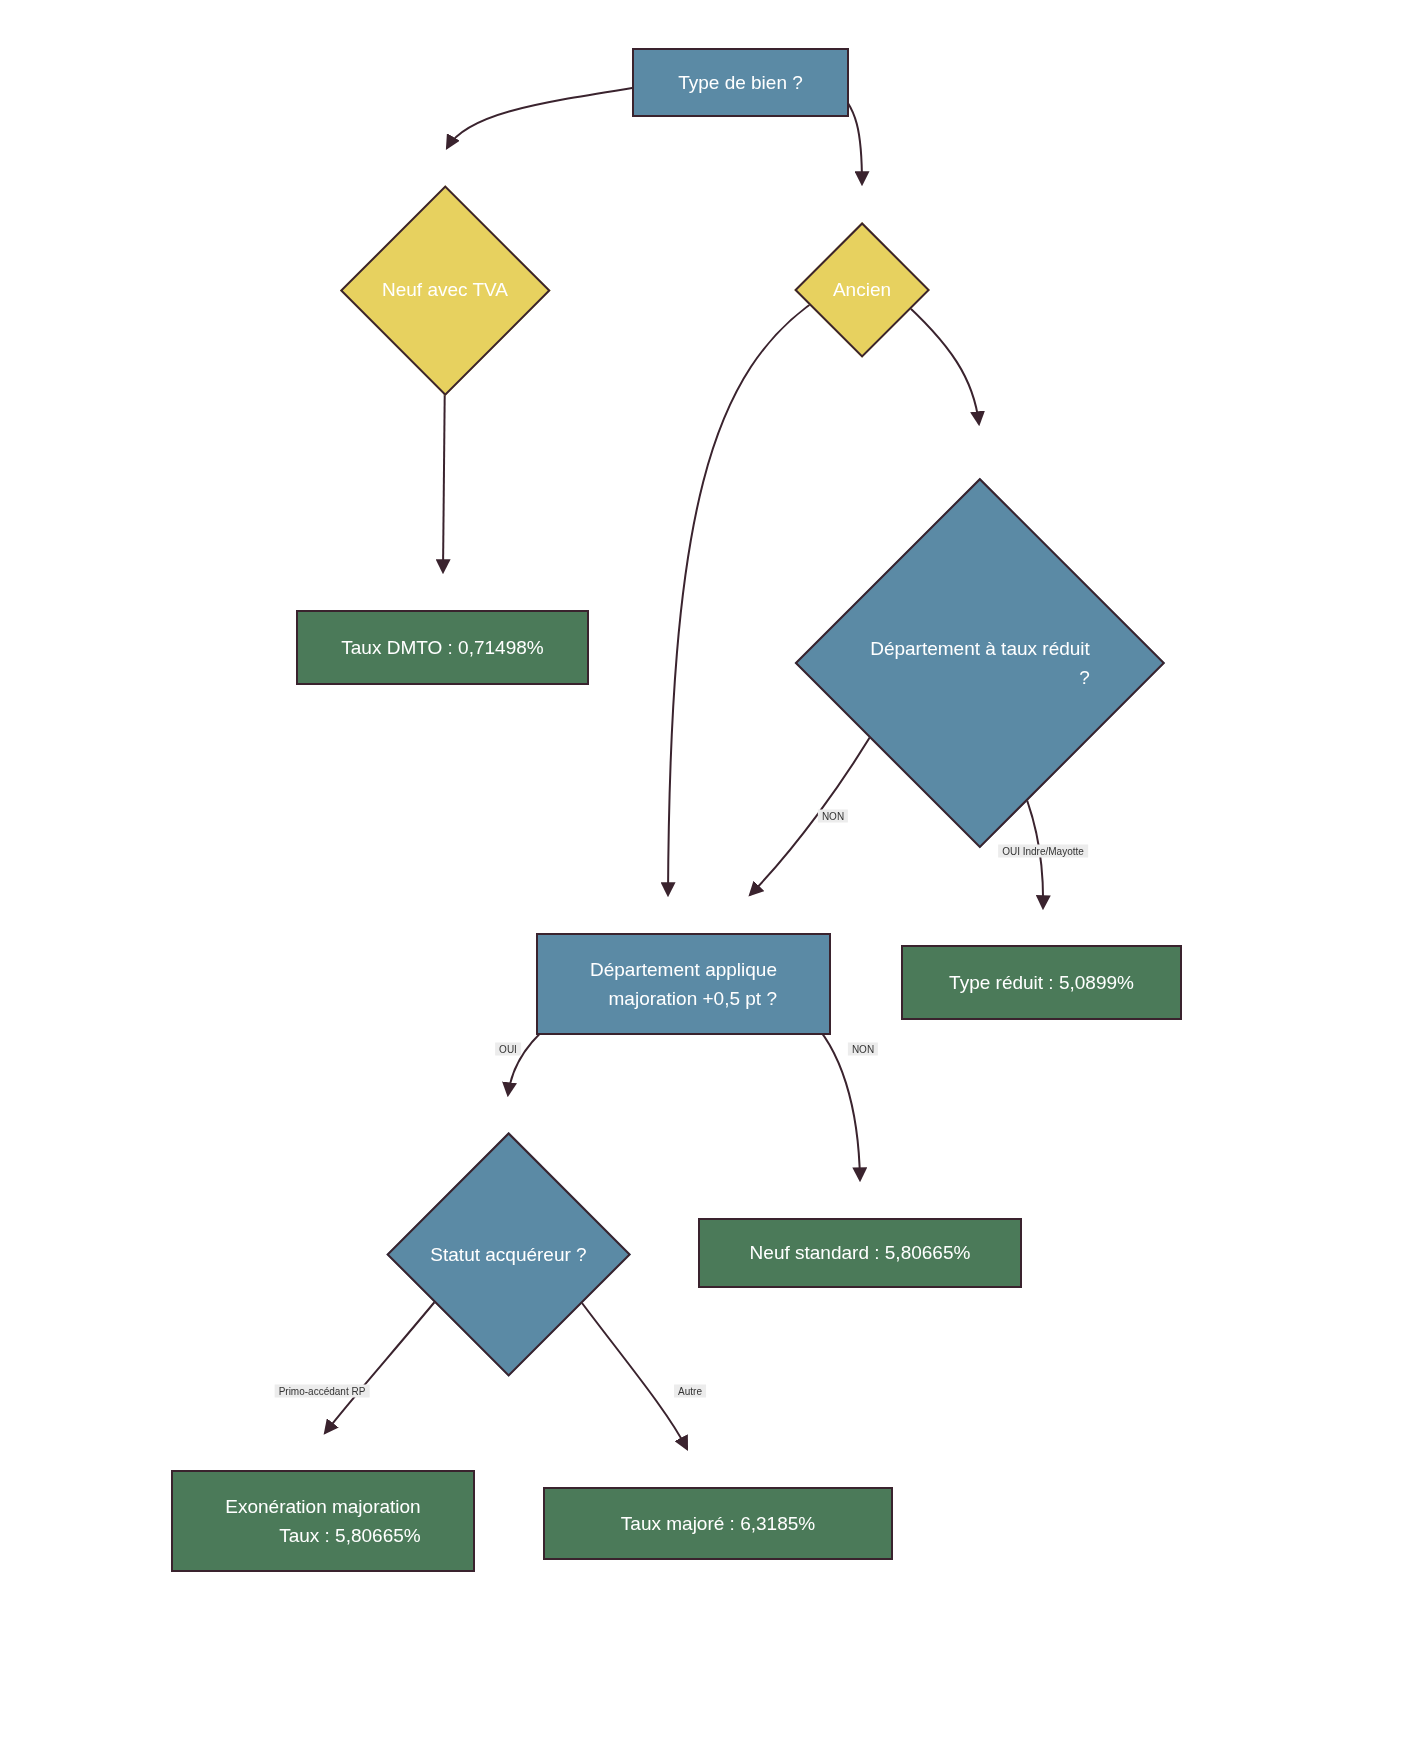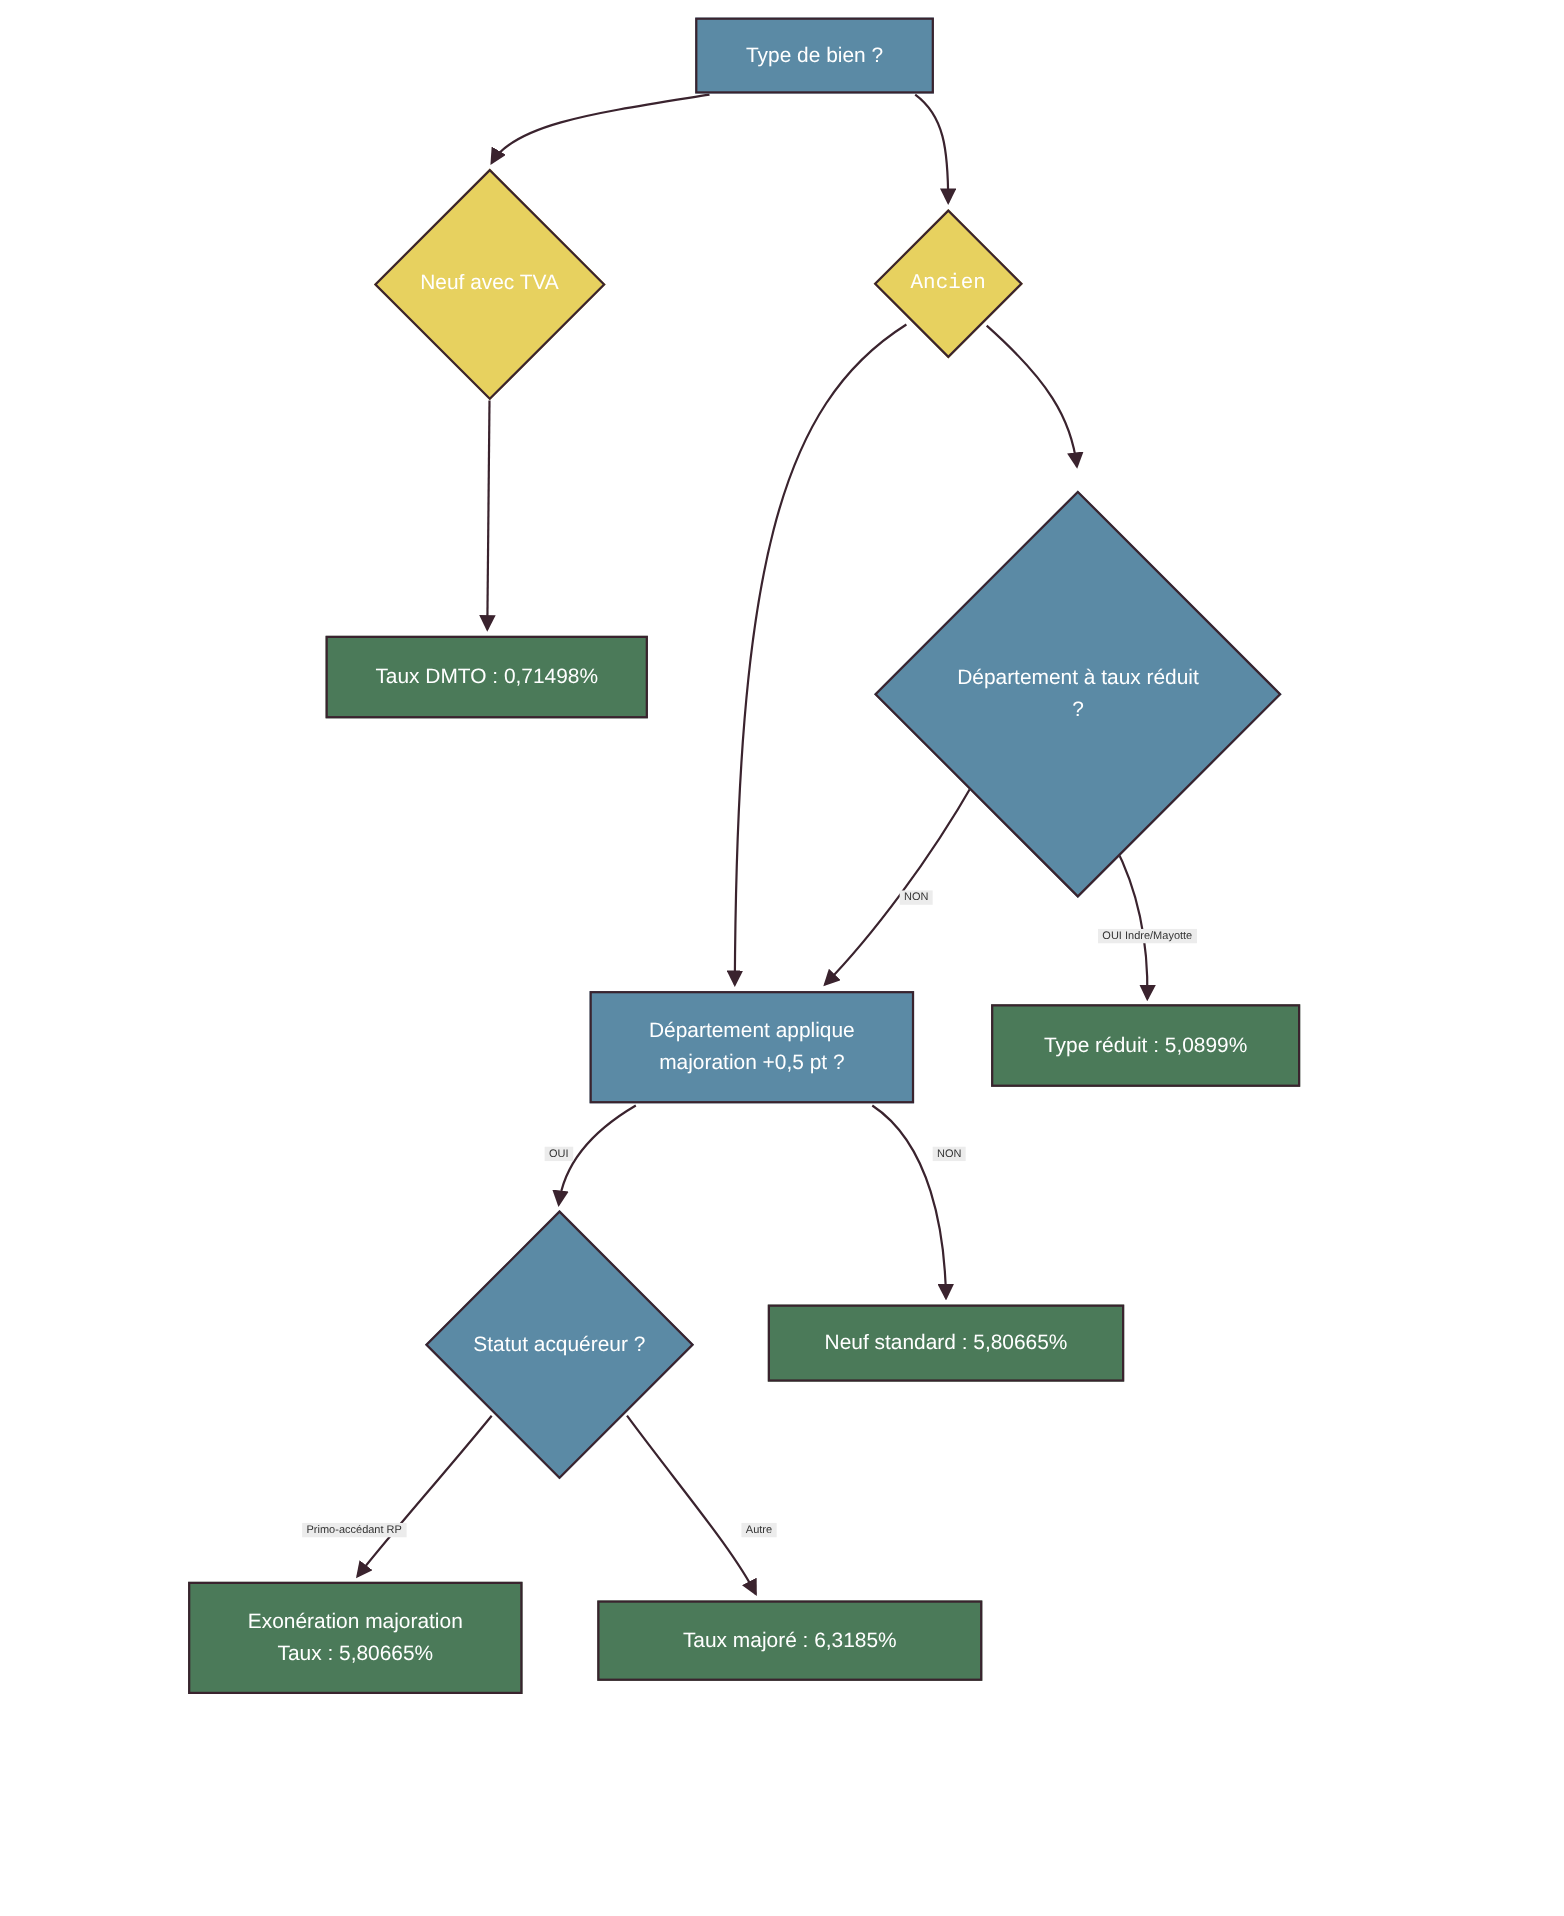--- a/index.html
+++ b/index.html
@@ -19,24 +19,25 @@
     stroke: var(--edge, #3a232e);
     stroke-width: 2;
   }
   .arrowhead { fill: var(--edge, #3a232e); }
 
   .node {
     position: absolute;
     display: flex;
     align-items: center;
     justify-content: center;
-    text-align: center;
+    text-align: right;
     color: var(--node-text, #ffffff);
     font-size: 19px;
     z-index: 2;
+    margin-top: 32px;
   }
   .node .label {
     position: relative;
     z-index: 2;
     white-space: pre-line;
     line-height: 1.55;
     padding: 0 14px;
   }
   .node.rect {
     border: 2px solid var(--border, #3a232e);
@@ -92,21 +93,21 @@
 
   <div class="node rect blue" style="left:632px; top:16px; width:217px; height:69px;">
     <span class="label">Type de bien ?</span>
   </div>
 
   <div class="node diamond yellow" style="left:340px; top:153px; width:210px; height:210px;">
     <span class="shape"></span>
     <span class="label">Neuf avec TVA</span>
   </div>
 
-  <div class="node diamond yellow" style="left:794px; top:190px; width:136px; height:136px;font-family:Liberation Mono, monospace;">
+  <div class="node diamond yellow" style="left:794px; top:190px; width:136px; height:136px;">
     <span class="shape"></span>
     <span class="label">Ancien</span>
   </div>
 
   <div class="node rect green" style="left:296px; top:578px; width:293px; height:75px;">
     <span class="label">Taux DMTO : 0,71498%</span>
   </div>
 
   <div class="node diamond blue" style="left:795px; top:446px; width:370px; height:370px;">
     <span class="shape"></span>

